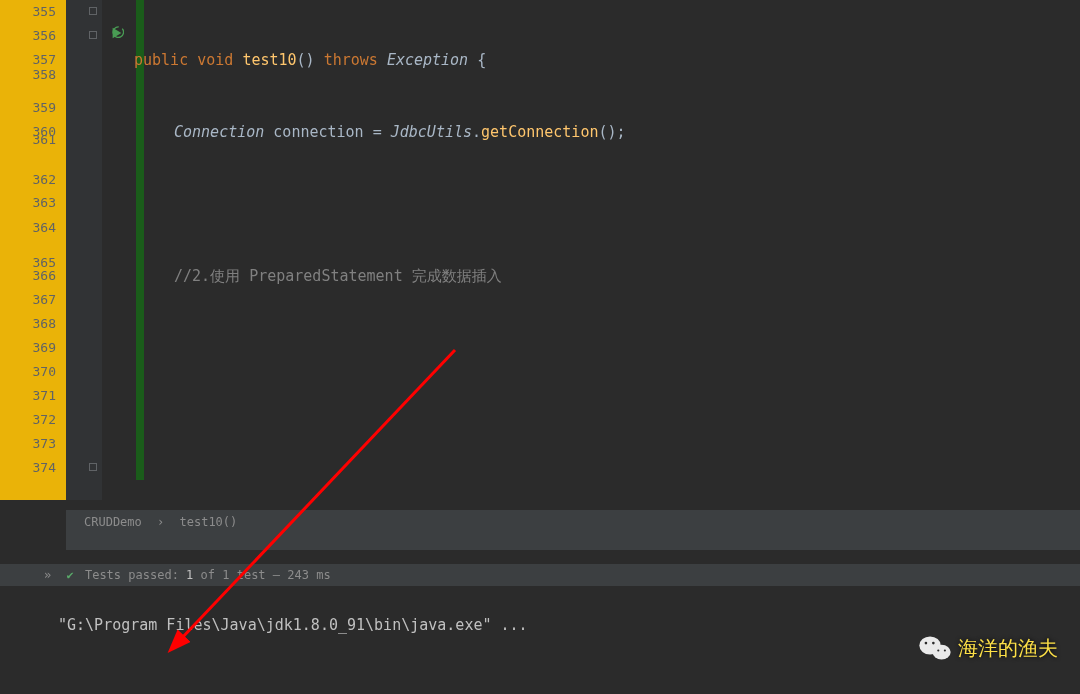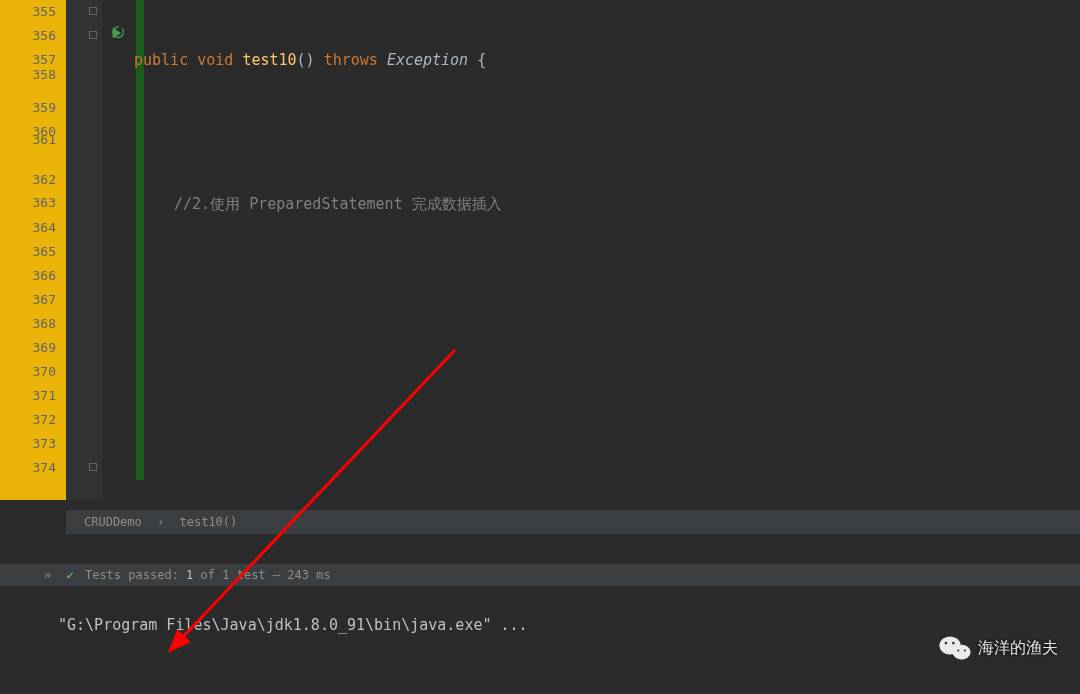--- a/index.html
+++ b/index.html
@@ -67,21 +67,21 @@
   .kw { color: #cc7832; margin-top: 32px; }
   .ann { color: #bbb529; }
   .type { color: #a9b7c6; font-style: italic; }
   .cmt { color: #808080; }
   .mcall { color: #ffc66d; }
   .dim { color: #a9b7c6; }
 
   .breadcrumb {
     position: absolute;
     left: 66px; top: 510px;
-    height: 24px;
+    height: 40px;
     background: #3c3f41;
     width: 1014px;
     color: #8c8c8c;
     font-size: 12px;
     line-height: 24px;
     padding-left: 14px;
   }
   .breadcrumb span { margin: 0 4px; }
 
   .test-bar {
@@ -113,22 +113,22 @@
     color: #c0c0c0;
     font-size: 15px;
     line-height: 26px;
     padding-left: 58px;
     white-space: pre;
   }
 
   .watermark {
     position: absolute;
     right: 22px; bottom: 32px;
-    color: #e5e5e5;
-    font-size: 16px;
+    color: #fde047;
+    font-size: 20px;
     font-family: "Microsoft YaHei", sans-serif;
     display: flex; align-items: center;
     text-shadow: 0 0 4px #000;
   }
   .wechat-icon {
     width: 34px; height: 28px;
     margin-right: 6px;
     opacity: .9;
   }
 
@@ -155,21 +155,21 @@
     <div class="ln" style="top:0">355</div>
     <div class="ln" style="top:24px">356</div>
     <div class="ln" style="top:48px">357</div>
     <div class="ln" style="top:63px">358</div>
     <div class="ln" style="top:96px">359</div>
     <div class="ln" style="top:120px">360</div>
     <div class="ln" style="top:128px">361</div>
     <div class="ln" style="top:168px">362</div>
     <div class="ln" style="top:191px">363</div>
     <div class="ln" style="top:216px">364</div>
-    <div class="ln" style="top:240px">365</div>
+    <div class="ln" style="top:251px">365</div>
     <div class="ln" style="top:264px">366</div>
     <div class="ln" style="top:288px">367</div>
     <div class="ln" style="top:312px">368</div>
     <div class="ln" style="top:336px">369</div>
     <div class="ln" style="top:360px">370</div>
     <div class="ln" style="top:384px">371</div>
     <div class="ln" style="top:408px">372</div>
     <div class="ln" style="top:432px">373</div>
     <div class="ln" style="top:456px">374</div>
   </div>
@@ -182,20 +182,21 @@
       </svg>
   </div>
   <div class="fold-strip">
     <div class="fold-dot" style="top:7px"></div>
     <div class="fold-dot" style="top:31px"></div>
     <div class="fold-dot" style="top:463px"></div>
   </div>
 
   <div class="code">
     <div class="line"><span style="display:inline-block;width:24px"></span><span class="kw">public</span> <span class="kw">void</span> <span class="mcall">test10</span><span class="dim">()</span> <span class="kw">throws</span> <span class="type">Exception</span> <span class="dim">{</span></div>
+    <div class="line"><span style="display:inline-block;width:64px"></span><span class="type" style="font-style:italic">Connection</span> <span class="dim">connection</span> <span class="dim">=</span> <span class="type" style="font-style:italic">JdbcUtils</span><span class="dim">.</span><span class="mcall">getConnection</span><span class="dim">();</span></div>
     <div class="line"></div>
     <div class="line"><span style="display:inline-block;width:64px"></span><span class="cmt">//2.使用 PreparedStatement 完成数据插入</span></div>
     
     
     
     
     
     
     
     

